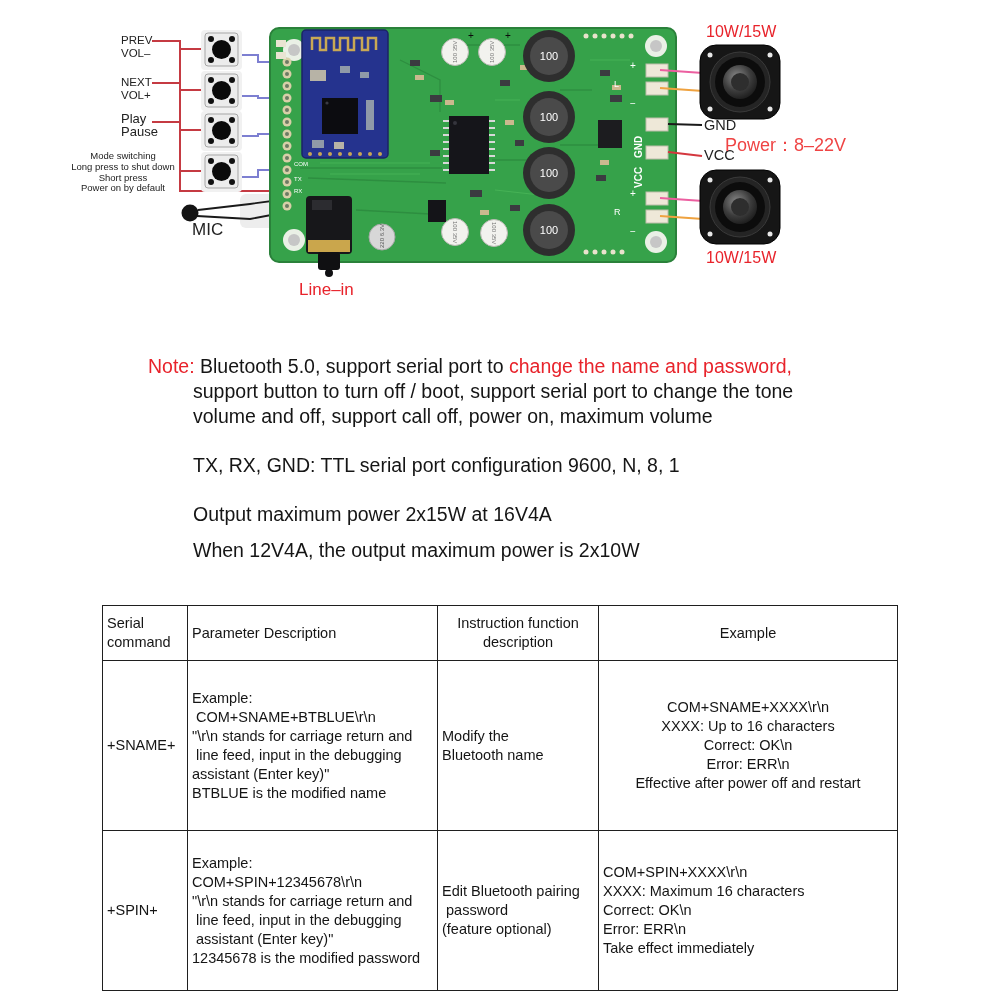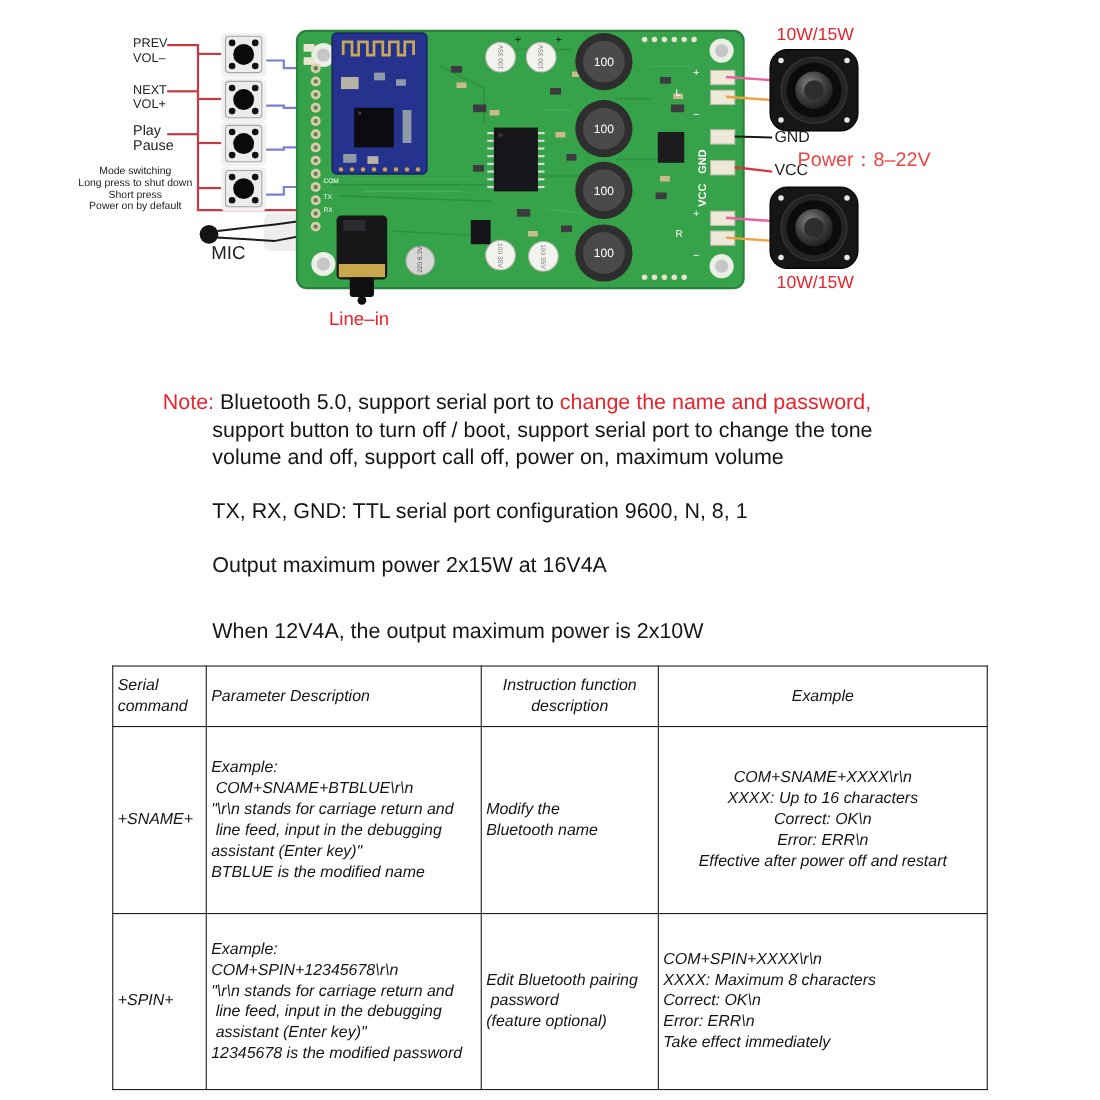--- a/index.html
+++ b/index.html
@@ -17,24 +17,24 @@
   .lbl-spk-bot{left:706px;top:249px;font-size:16px;color:#e8232b;}
   .lbl-gnd{left:704px;top:117px;font-size:14.5px;}
   .lbl-vcc{left:704px;top:147px;font-size:14.5px;}
   .lbl-power{left:725px;top:133px;font-size:18px;color:#ef4444;}
   .note-line{position:absolute;font-size:19.5px;white-space:pre;color:#151515;}
   .nl1{left:148px;top:355px;}
   .nl2{left:193px;top:380px;}
   .nl3{left:193px;top:405px;}
   .sp1{left:193px;top:454px;}
   .sp2{left:193px;top:503px;}
-  .sp3{left:193px;top:563px;}
+  .sp3{left:193px;top:539px;}
   .red{color:#e8232b;}
   table.cmd{position:absolute;left:102px;top:605px;border-collapse:collapse;table-layout:fixed;
-            font-size:14.5px;line-height:19px;color:#151515;font-style:italic;}
+            font-size:14.5px;line-height:19px;color:#151515;}
   table.cmd th,table.cmd td{border:1.5px solid #1f1f1f;vertical-align:middle;
             white-space:pre-wrap;font-weight:400;padding:2px 4px;}
   col.c1{width:85px;} col.c2{width:250px;} col.c3{width:161px;} col.c4{width:299px;}
   tr.hdr{height:55px;} tr.r1{height:170px;} tr.r2{height:160px;}
   th.th1{text-align:left;padding-left:12px;}
   th.th2{text-align:left;padding-left:15px;}
   th.th3,th.th4{text-align:center;}
   td.cmdcell{}
   td.param{text-align:left;padding-left:8px;}
   td.func1{text-align:left;padding-left:27px;}
@@ -423,21 +423,21 @@
       <td class="param">Example:
 COM+SPIN+12345678\r\n
 "\r\n stands for carriage return and
  line feed, input in the debugging
  assistant (Enter key)"
 12345678 is the modified password</td>
       <td class="func2">Edit Bluetooth pairing
  password
 (feature optional)</td>
       <td class="ex2">COM+SPIN+XXXX\r\n
-XXXX: Maximum 8 characters
+XXXX: Maximum 16 characters
 Correct: OK\n
 Error: ERR\n
 Take effect immediately</td>
     </tr>
   </tbody>
     </table>
 
 </div>
 
 </body></html>

